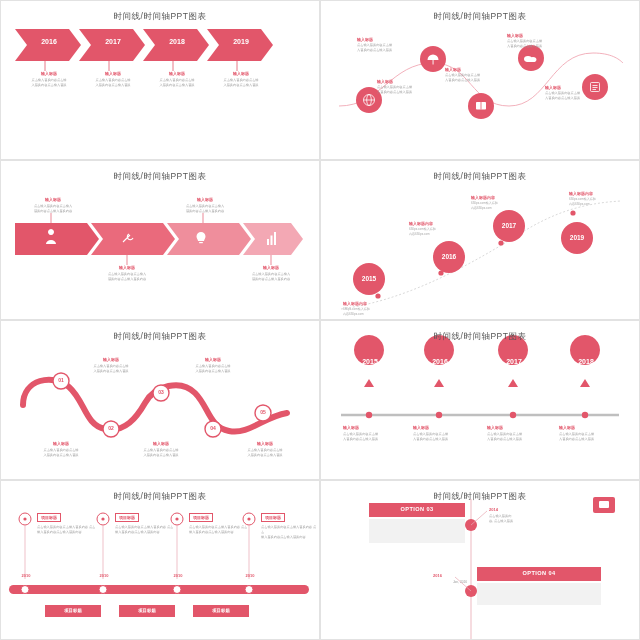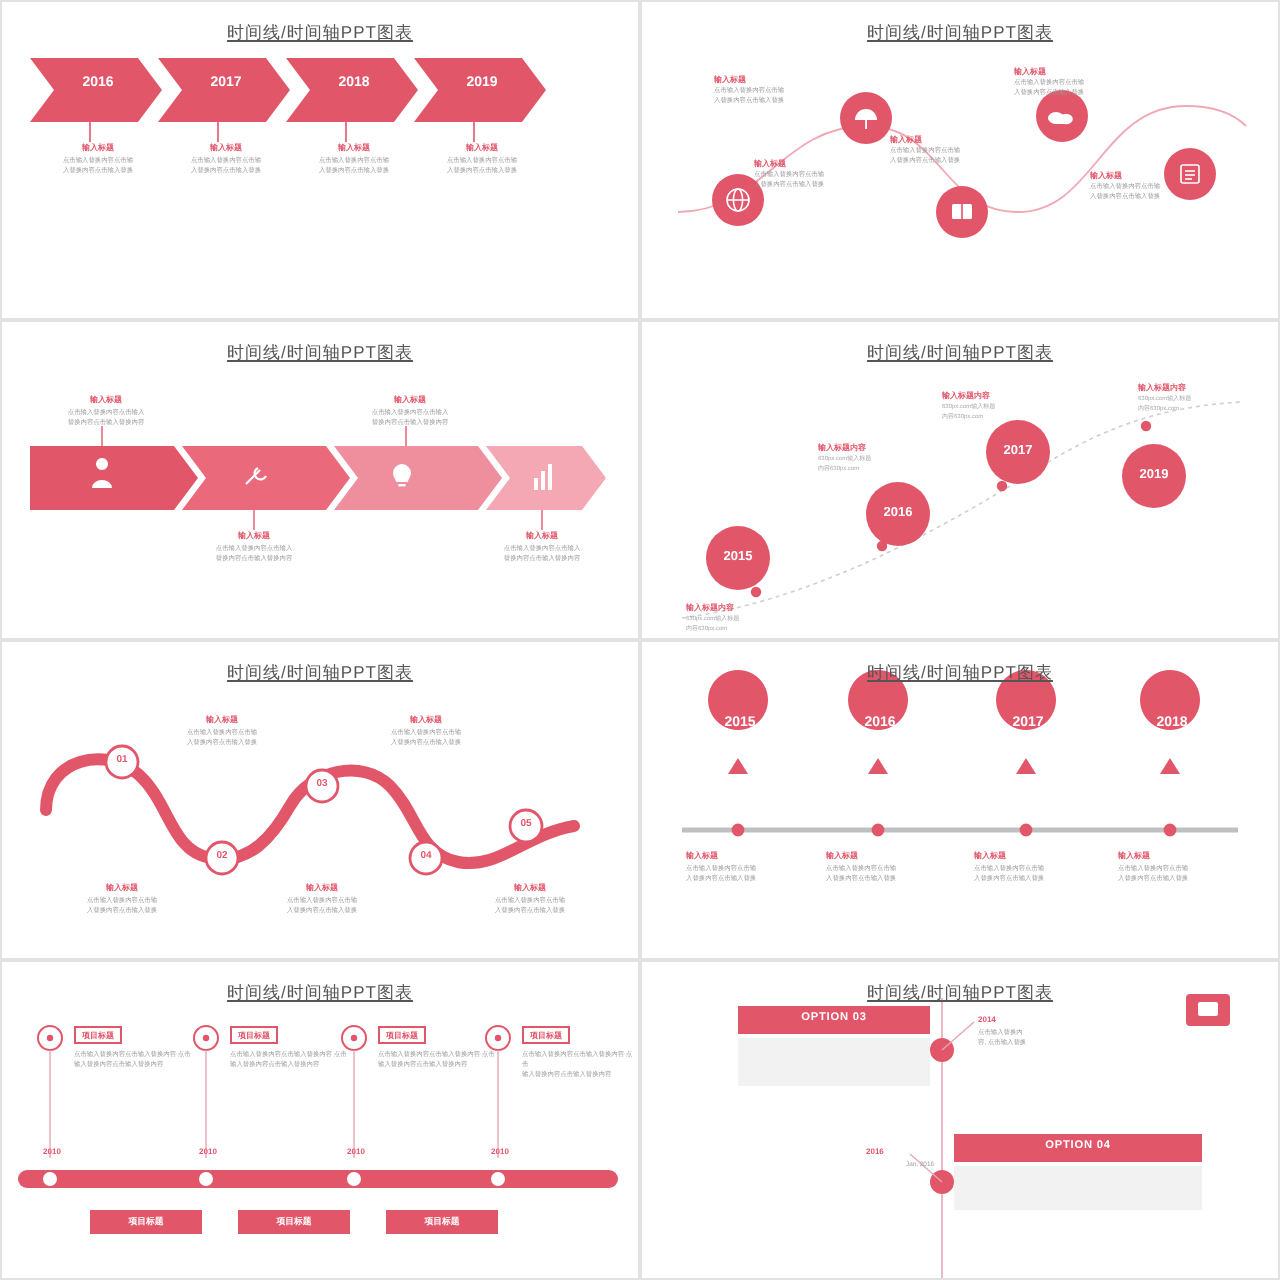--- a/index.html
+++ b/index.html
@@ -1,19 +1,19 @@
 <!DOCTYPE html>
 <html><head>
 <meta charset="utf-8">
 <style>
   html,body{margin:0;padding:0;background:#ffffff;}
   body{width:640px;height:640px;font-family:"Liberation Sans",sans-serif;color:#333;overflow:hidden;}
   .grid{display:grid;grid-template-columns:320px 320px;grid-template-rows:160px 160px 160px 160px;width:640px;height:640px;}
   .slide{position:relative;background:#fff;border:1px solid #e2e2e2;box-sizing:border-box;overflow:hidden;}
-  .title{position:absolute;top:10px;left:0;width:100%;text-align:center;font-size:8.5px;color:#555;letter-spacing:.5px;text-decoration:underline;}
+  .title{position:absolute;top:10px;left:0;width:100%;text-align:center;font-size:8.5px;color:#555;letter-spacing:.5px;}
   .tiny{font-size:3.2px;color:#9a9a9a;line-height:1.5;}
   .tiny2{font-size:3px;color:#a8a8a8;line-height:1.55;}
   .lbl{font-size:4px;color:#444;font-weight:bold;}
   .red{color:#e2566a;}
   svg{display:block;}
   .cap{position:absolute;}
 </style>
 </head>
 <body>
 

